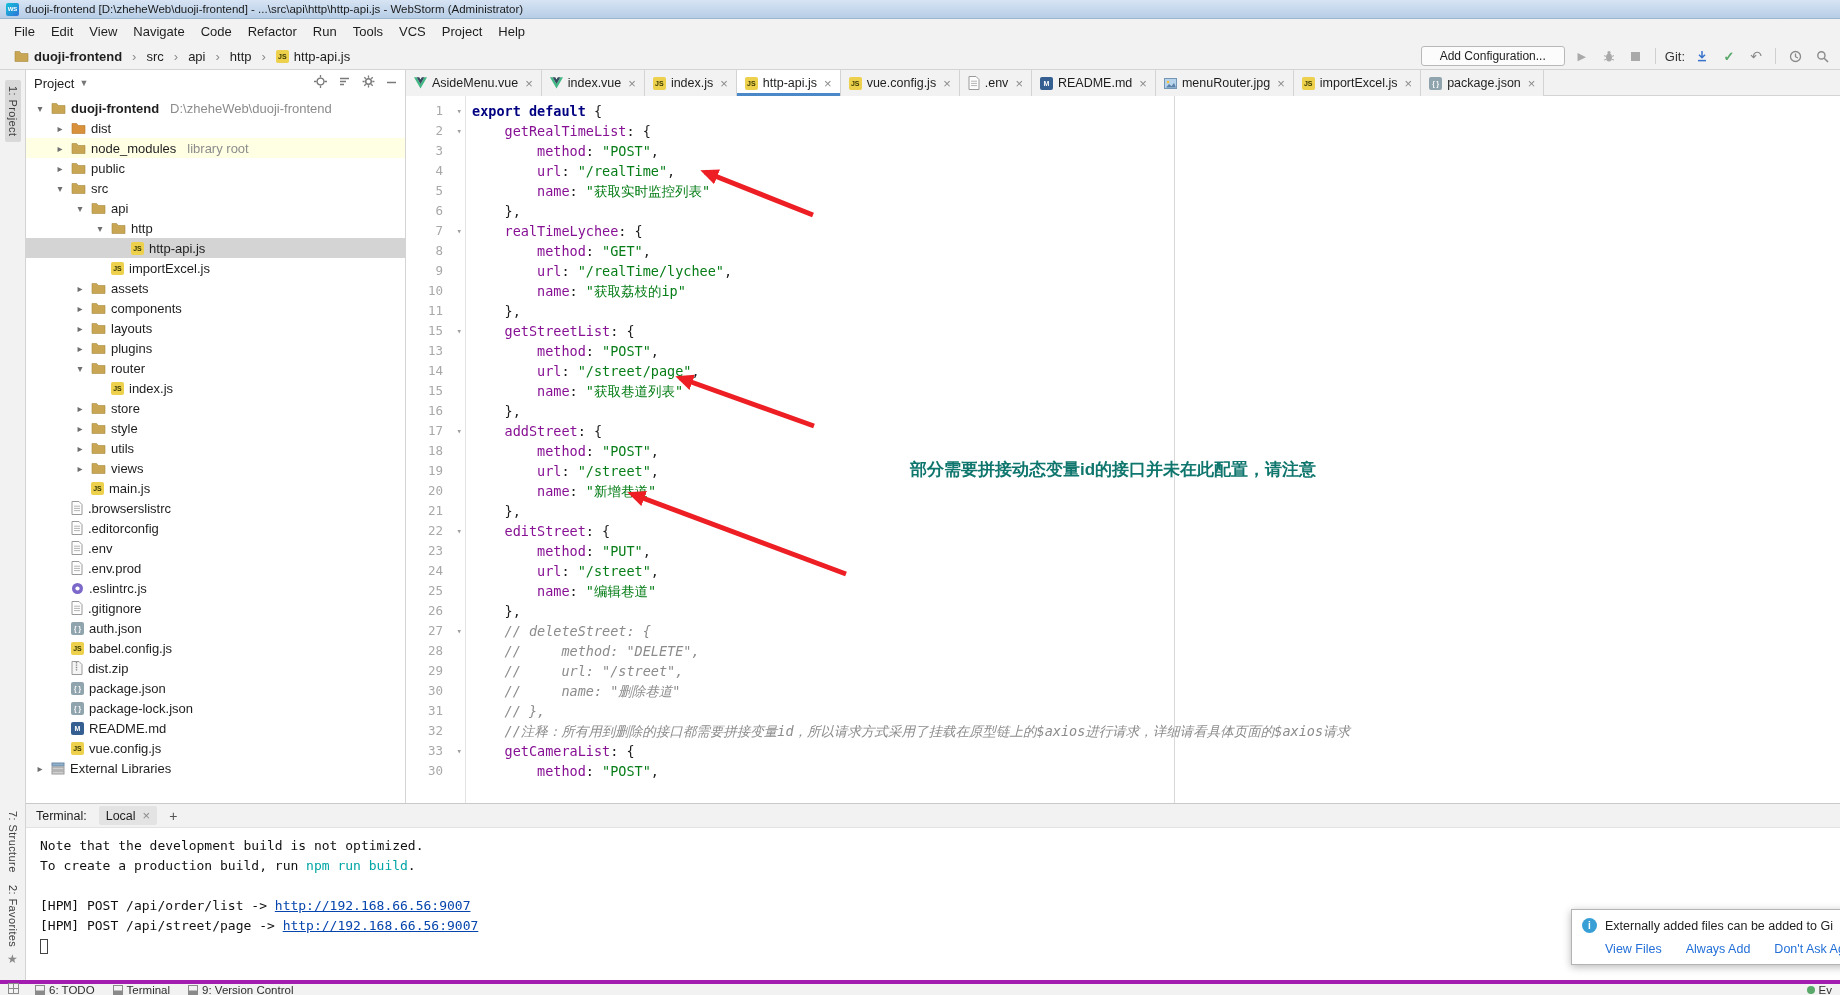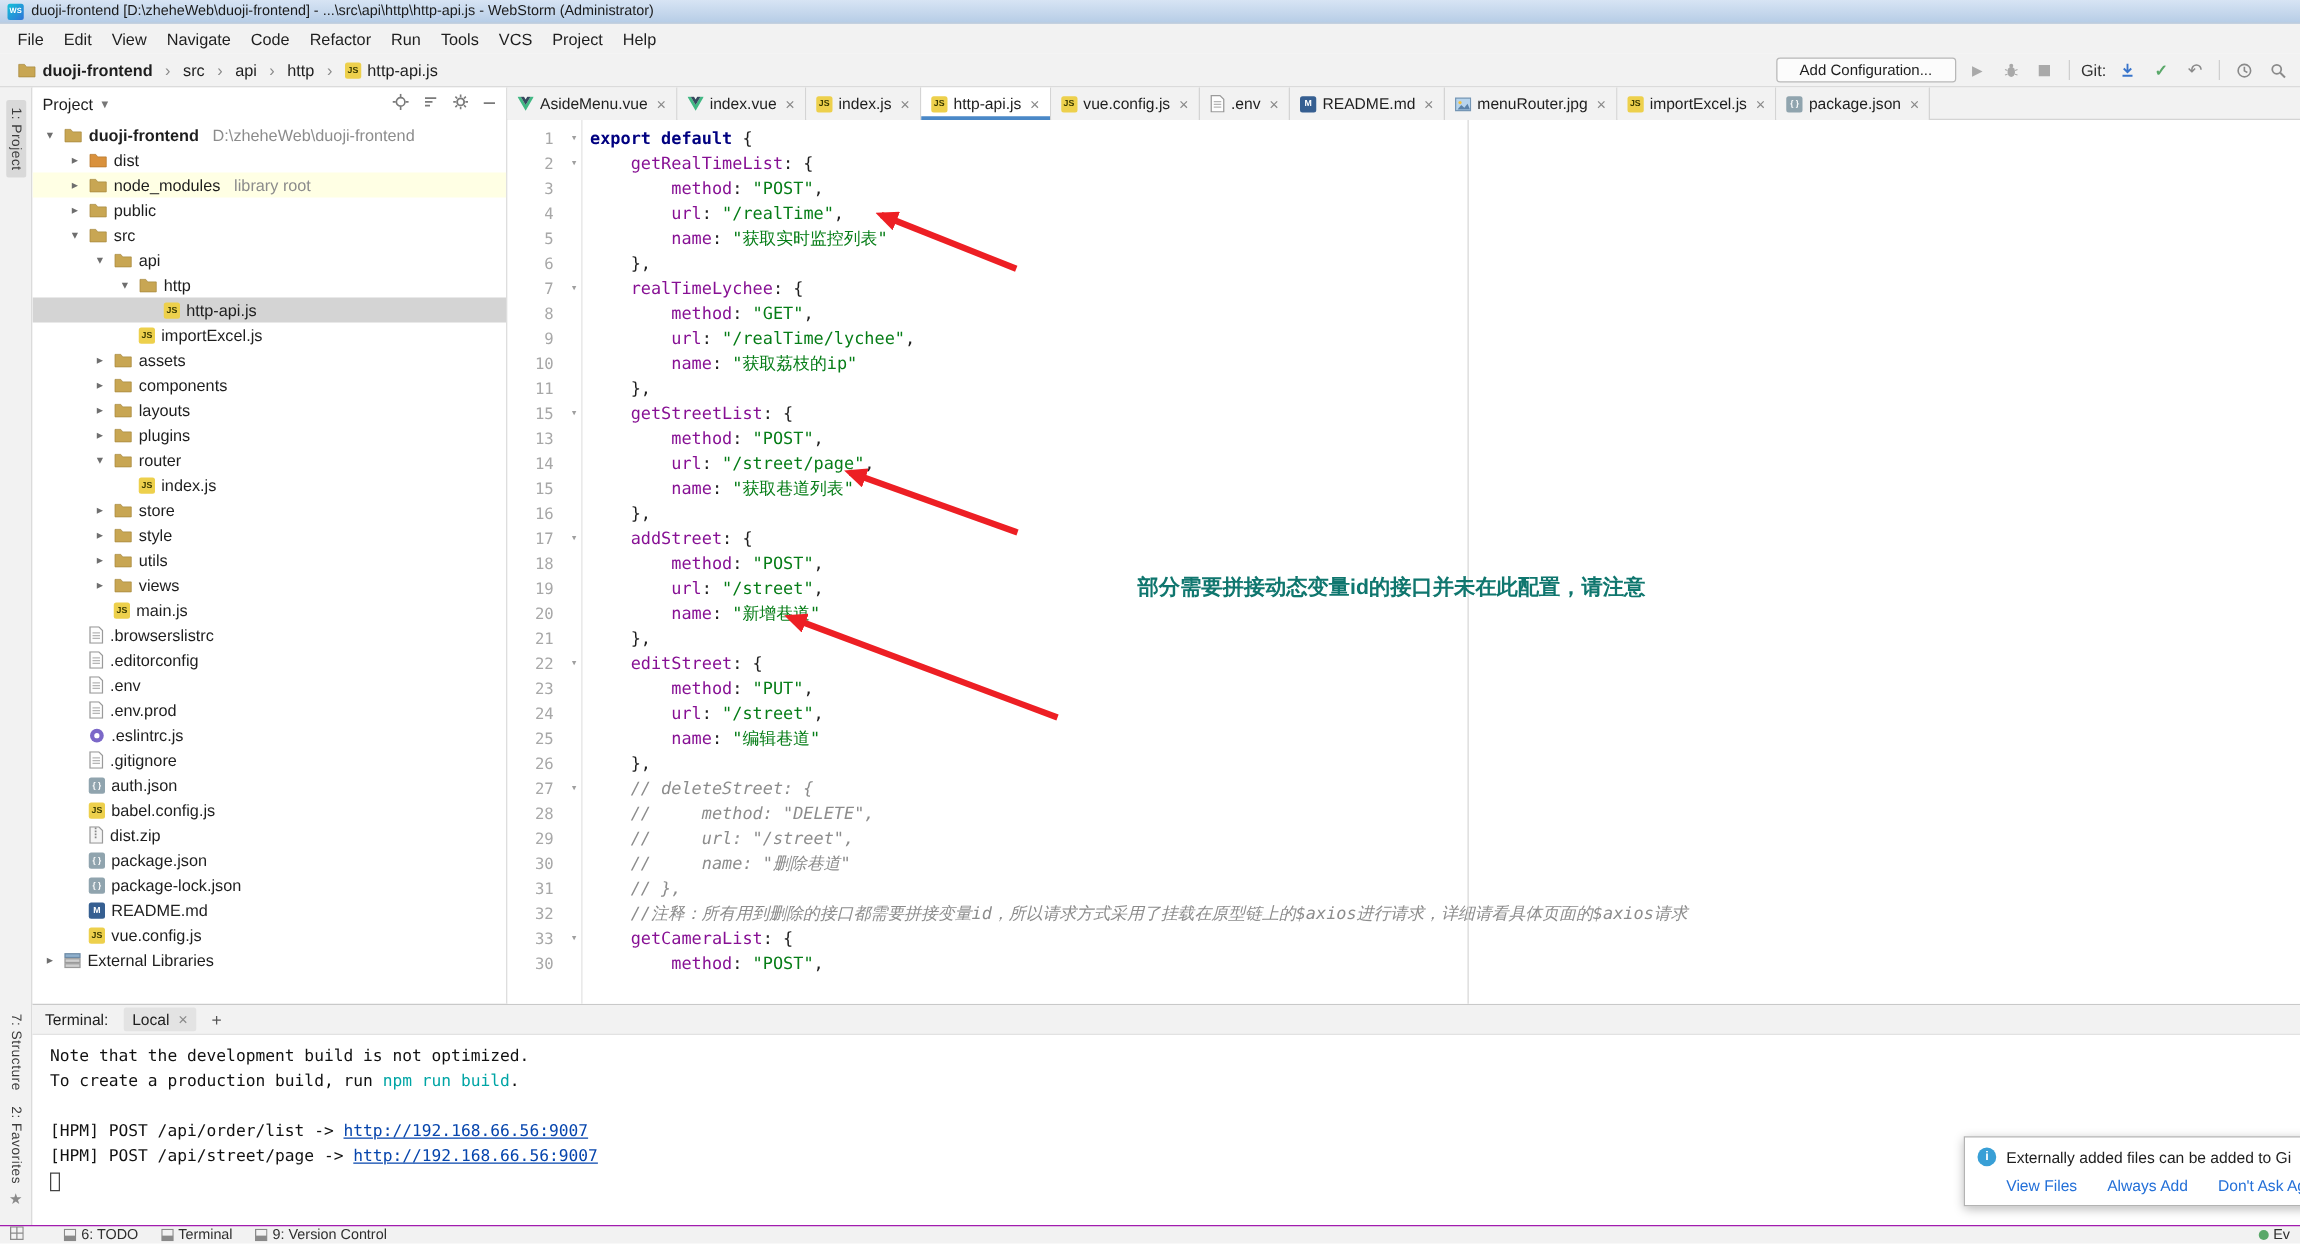--- a/index.html
+++ b/index.html
@@ -76,21 +76,21 @@
   .term-header{height:24px;background:#f2f2f2;border-bottom:1px solid #e2e2e2;display:flex;align-items:center;padding:0 10px;font-size:12.5px;gap:12px;}
   .term-tab{display:flex;align-items:center;gap:5px;padding:2px 7px;background:#e3e3e3;border-radius:2px;}
   .term-plus{color:#555;font-size:14px;}
   .term-body{flex:1;padding:8px 0 0 14px;font-family:"DejaVu Sans Mono",monospace;font-size:13px;color:#111;}
   .tl{height:20px;line-height:20px;white-space:pre;}
   .tk-cmd{color:#00a5a5;}
   .term-link{color:#0645ad;text-decoration:underline;}
   .cursor{display:inline-block;width:8px;height:15px;border:1px solid #444;vertical-align:middle;}
 
   
-  .statusbar{height:15px;background:#f2f2f2;border-top:1px solid #a21caf;display:flex;align-items:center;gap:32px;padding:0 8px;font-size:11.5px;color:#2e2e2e;}
+  .statusbar{height:15px;background:#f2f2f2;border-top:4px solid #a21caf;display:flex;align-items:center;gap:16px;padding:0 8px;font-size:11.5px;color:#2e2e2e;text-decoration:underline;}
   .sb-items{display:flex;gap:18px;}
   .st-item{display:flex;gap:4px;align-items:center;}
   .sb-right{margin-left:auto;display:flex;align-items:center;gap:4px;}
   .sb-dot{width:8px;height:8px;border-radius:50%;background:#59a869;display:inline-block;}
 
   
   .notification{position:absolute;left:1571px;top:909px;width:312px;background:#fff;border:1px solid #b3b3b3;box-shadow:0 2px 8px rgba(0,0,0,.28);padding:8px 10px;z-index:20;font-size:12.5px;}
   .notif-row{display:flex;gap:8px;align-items:center;white-space:nowrap;}
   .notif-icon{width:15px;height:15px;border-radius:50%;background:#389fd6;color:#fff;font-size:10px;font-weight:bold;display:flex;align-items:center;justify-content:center;flex:none;}
   .notif-actions{display:flex;gap:24px;margin:9px 0 0 23px;white-space:nowrap;}

